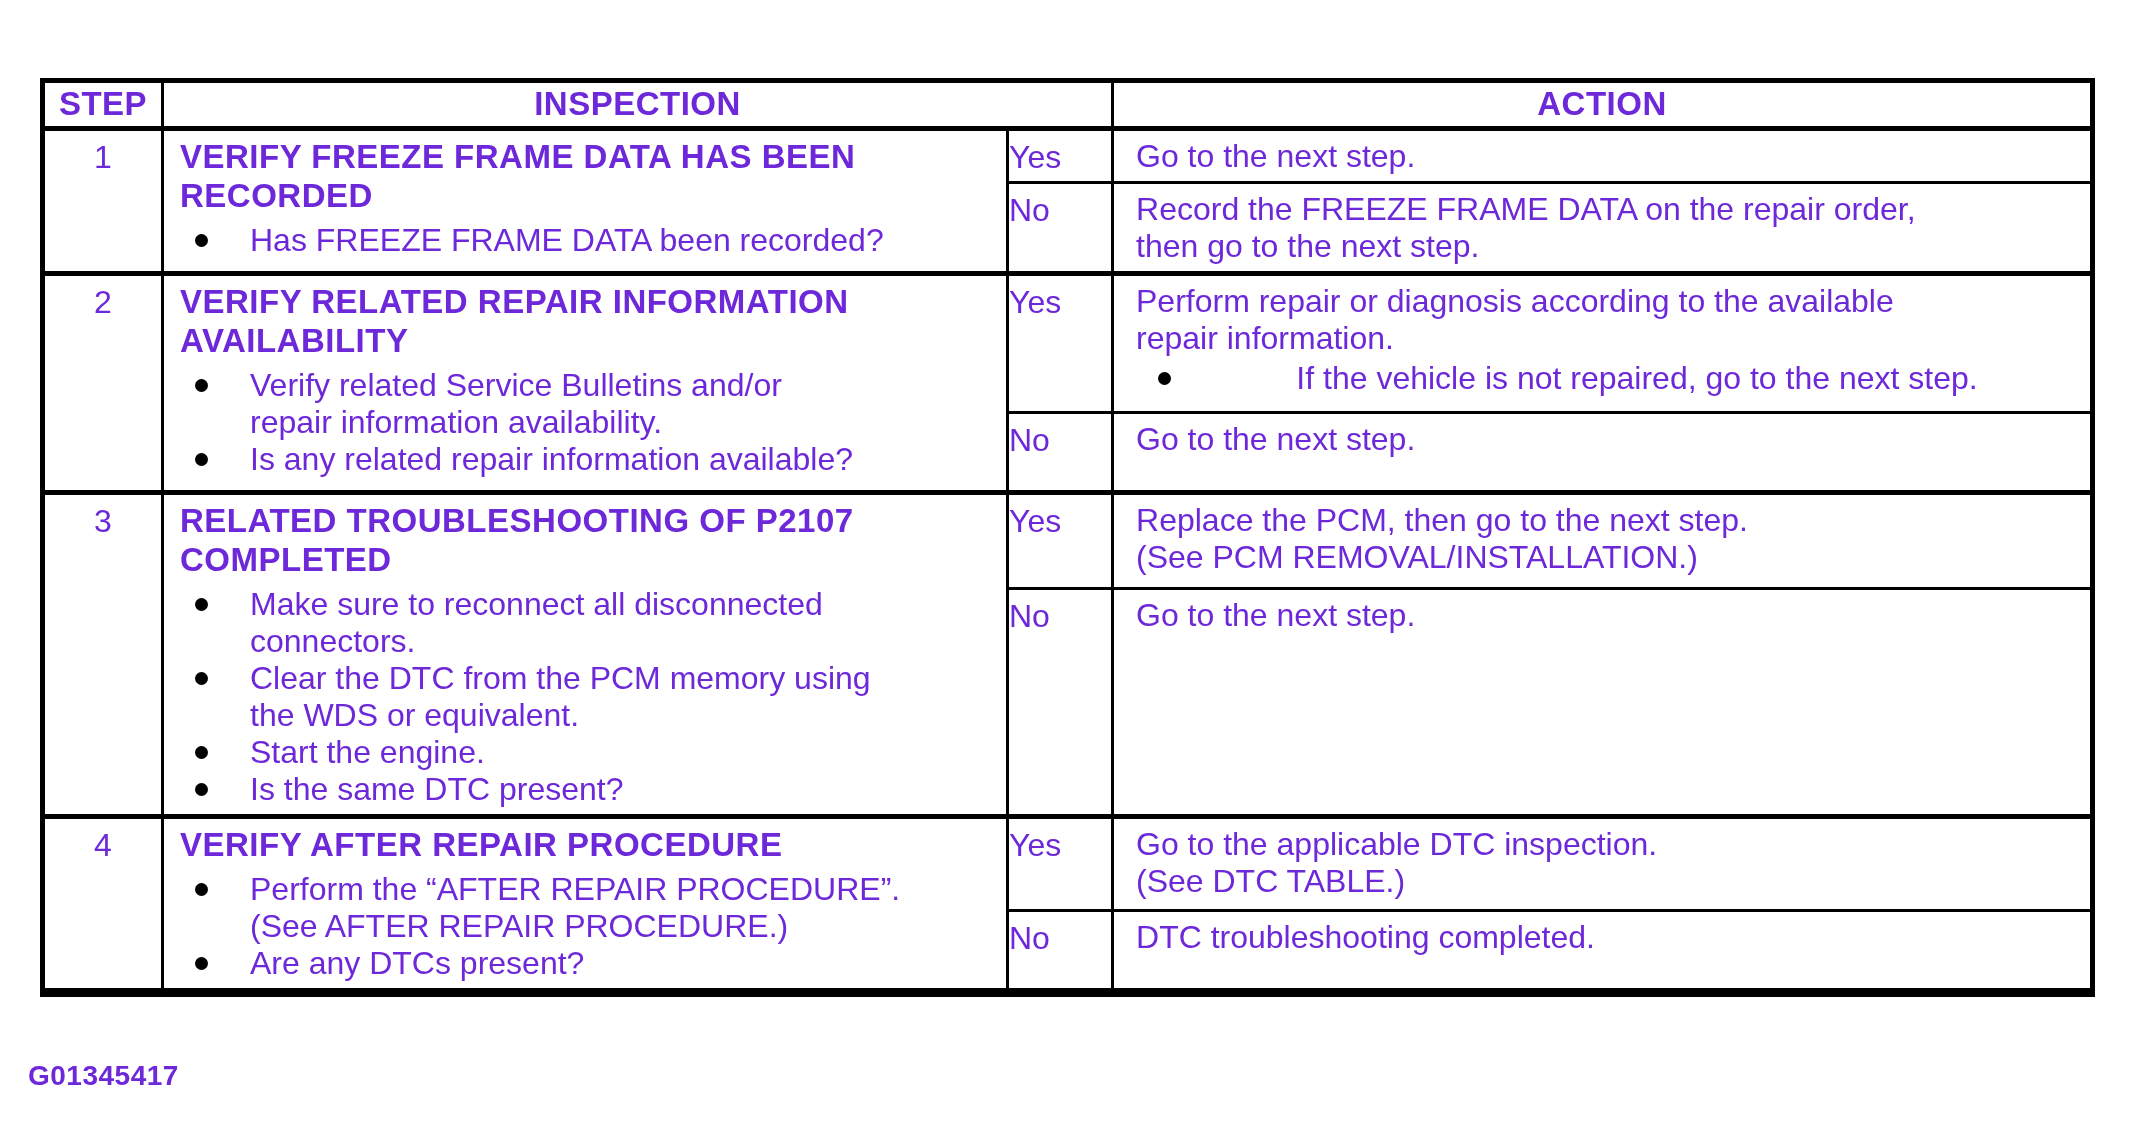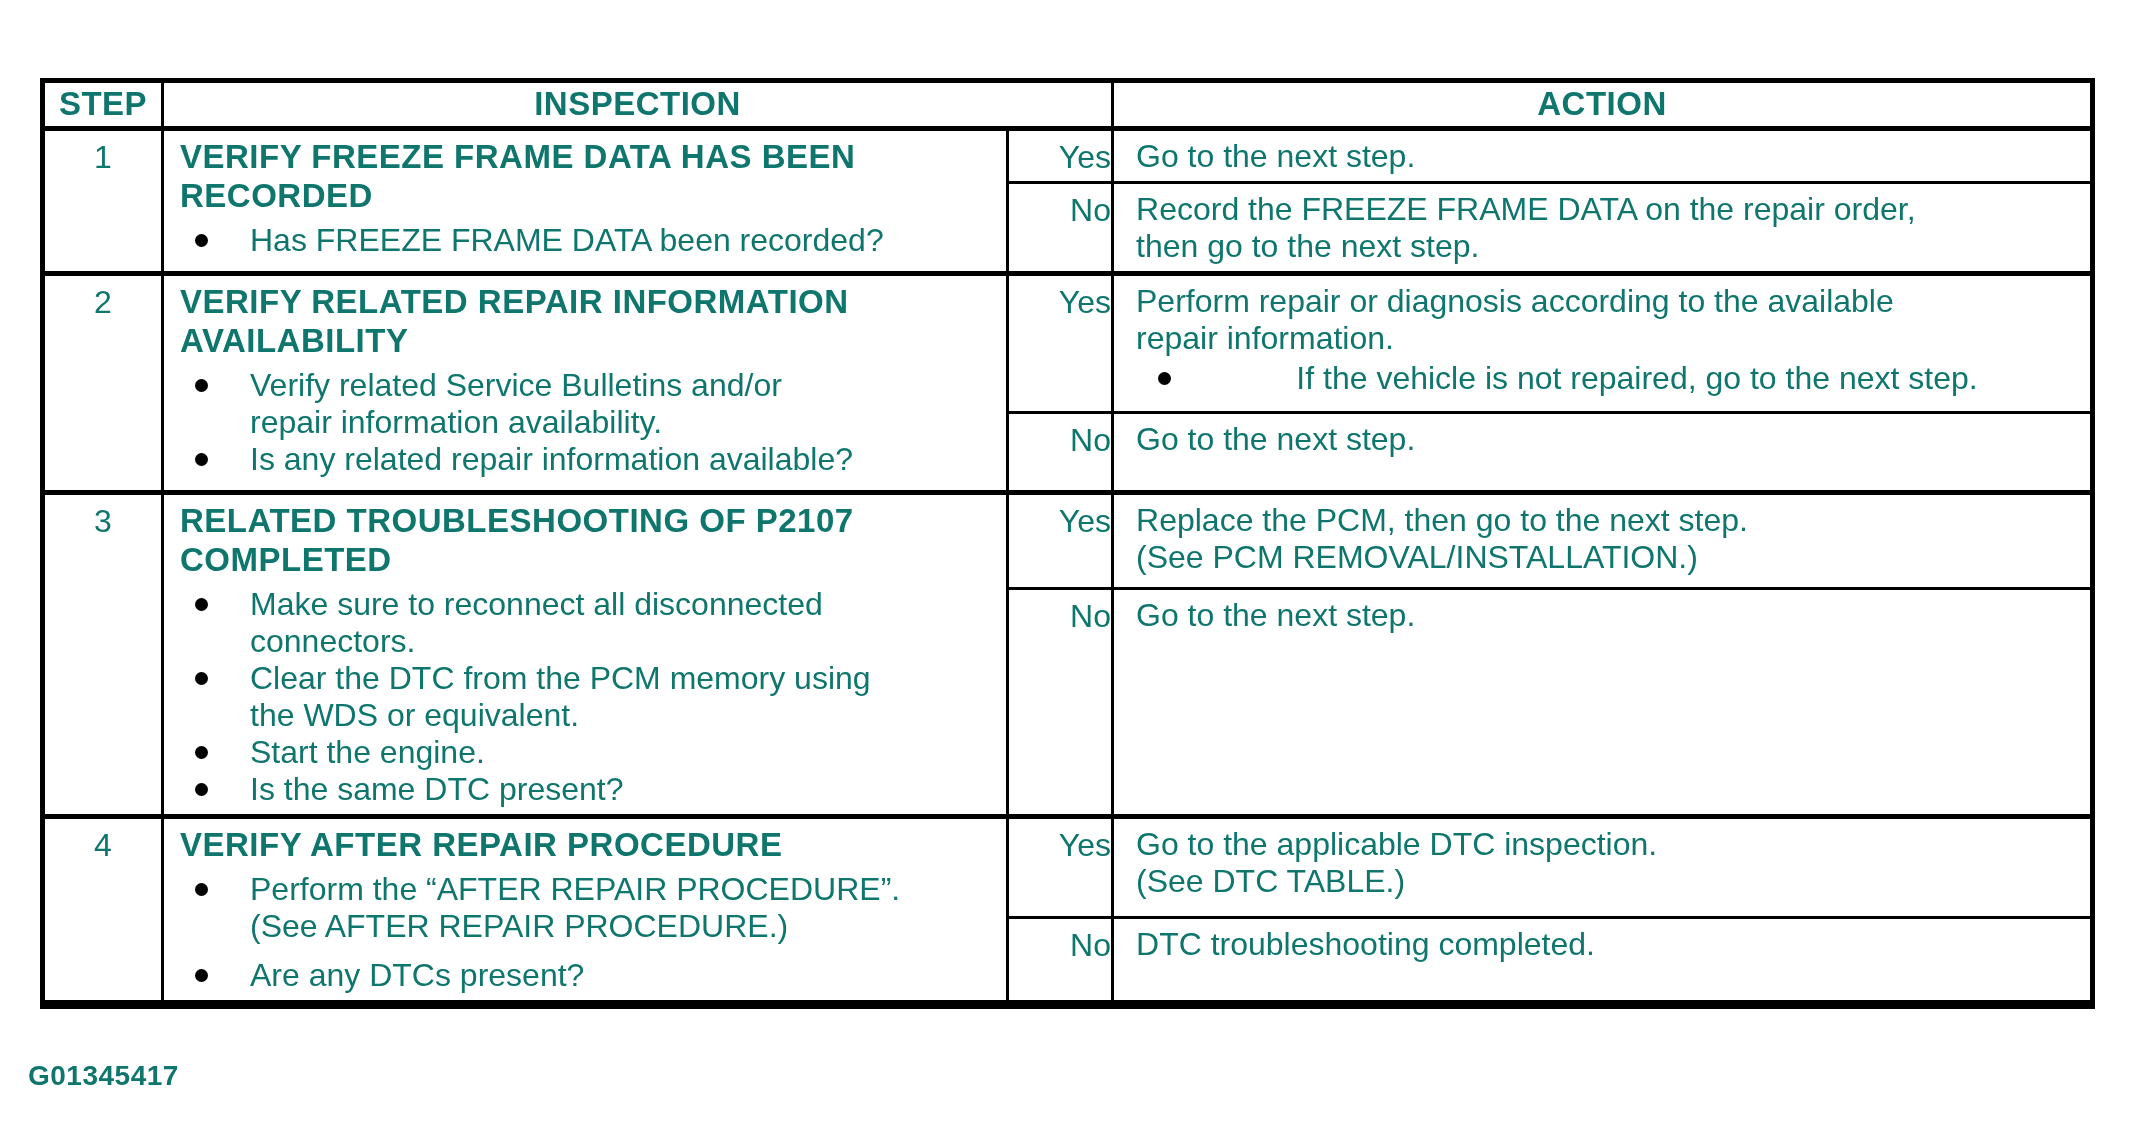--- a/index.html
+++ b/index.html
@@ -2,21 +2,21 @@
 <html><head>
 <meta charset="utf-8">
 <style>
   * { margin:0; padding:0; box-sizing:border-box; }
   html,body { background:#e8e8e8; }
   .page {
     position:relative;
     width:2129px; height:1142px;
     background:#ffffff;
     font-family:"Liberation Sans","DejaVu Sans",sans-serif;
-    color:#0f766e;
+    color:#6d28d9;
     overflow:hidden;
   }
   table.dtable {
     position:absolute; left:40px; top:78px;
     width:2050px;
     border-collapse:collapse;
     table-layout:fixed;
     font-size:32px;
     line-height:37px;
   }
@@ -29,21 +29,21 @@
     letter-spacing:0.5px;
     text-align:center;
     vertical-align:middle;
     height:46px;
     padding:2px 0 4px 0;
   }
   .dtable tr.step-top td { border-top:5px solid #000; }
 
   td.step-cell   { text-align:center; padding-top:8px; }
   td.insp-cell   { padding:6px 10px 6px 16px; }
-  td.ans-cell    { text-align:right; padding-top:8px; }
+  td.ans-cell    { text-align:left; padding-top:8px; }
   td.action-cell { padding:7px 10px 6px 22px; }
 
   .insp-title { font-weight:bold; font-size:33px; letter-spacing:0.5px; line-height:39px; }
   .line { white-space:nowrap; }
 
   .bullets { margin-top:7px; }
   .bullet { position:relative; padding-left:70px; }
   .bullet + .bullet { }
   .bullet::before {
     content:"";
@@ -203,21 +203,21 @@
         </td>
         <td class="insp-cell" rowspan="2">
           <div class="insp-title">
             <div class="line">VERIFY AFTER REPAIR PROCEDURE</div>
           </div>
           <div class="bullets">
             <div class="bullet">
               <div class="line">Perform the “AFTER REPAIR PROCEDURE”.</div>
               <div class="line">(See AFTER REPAIR PROCEDURE.)</div>
             </div>
-            <div class="bullet" style="margin-top:12px">
+            <div class="bullet" style="">
               <div class="line">Are any DTCs present?</div>
             </div>
           </div>
         </td>
         <td class="ans-cell">
           <span>Yes</span>
         </td>
         <td class="action-cell">
           <div class="line">Go to the applicable DTC inspection.</div>
           <div class="line">(See DTC TABLE.)</div>

